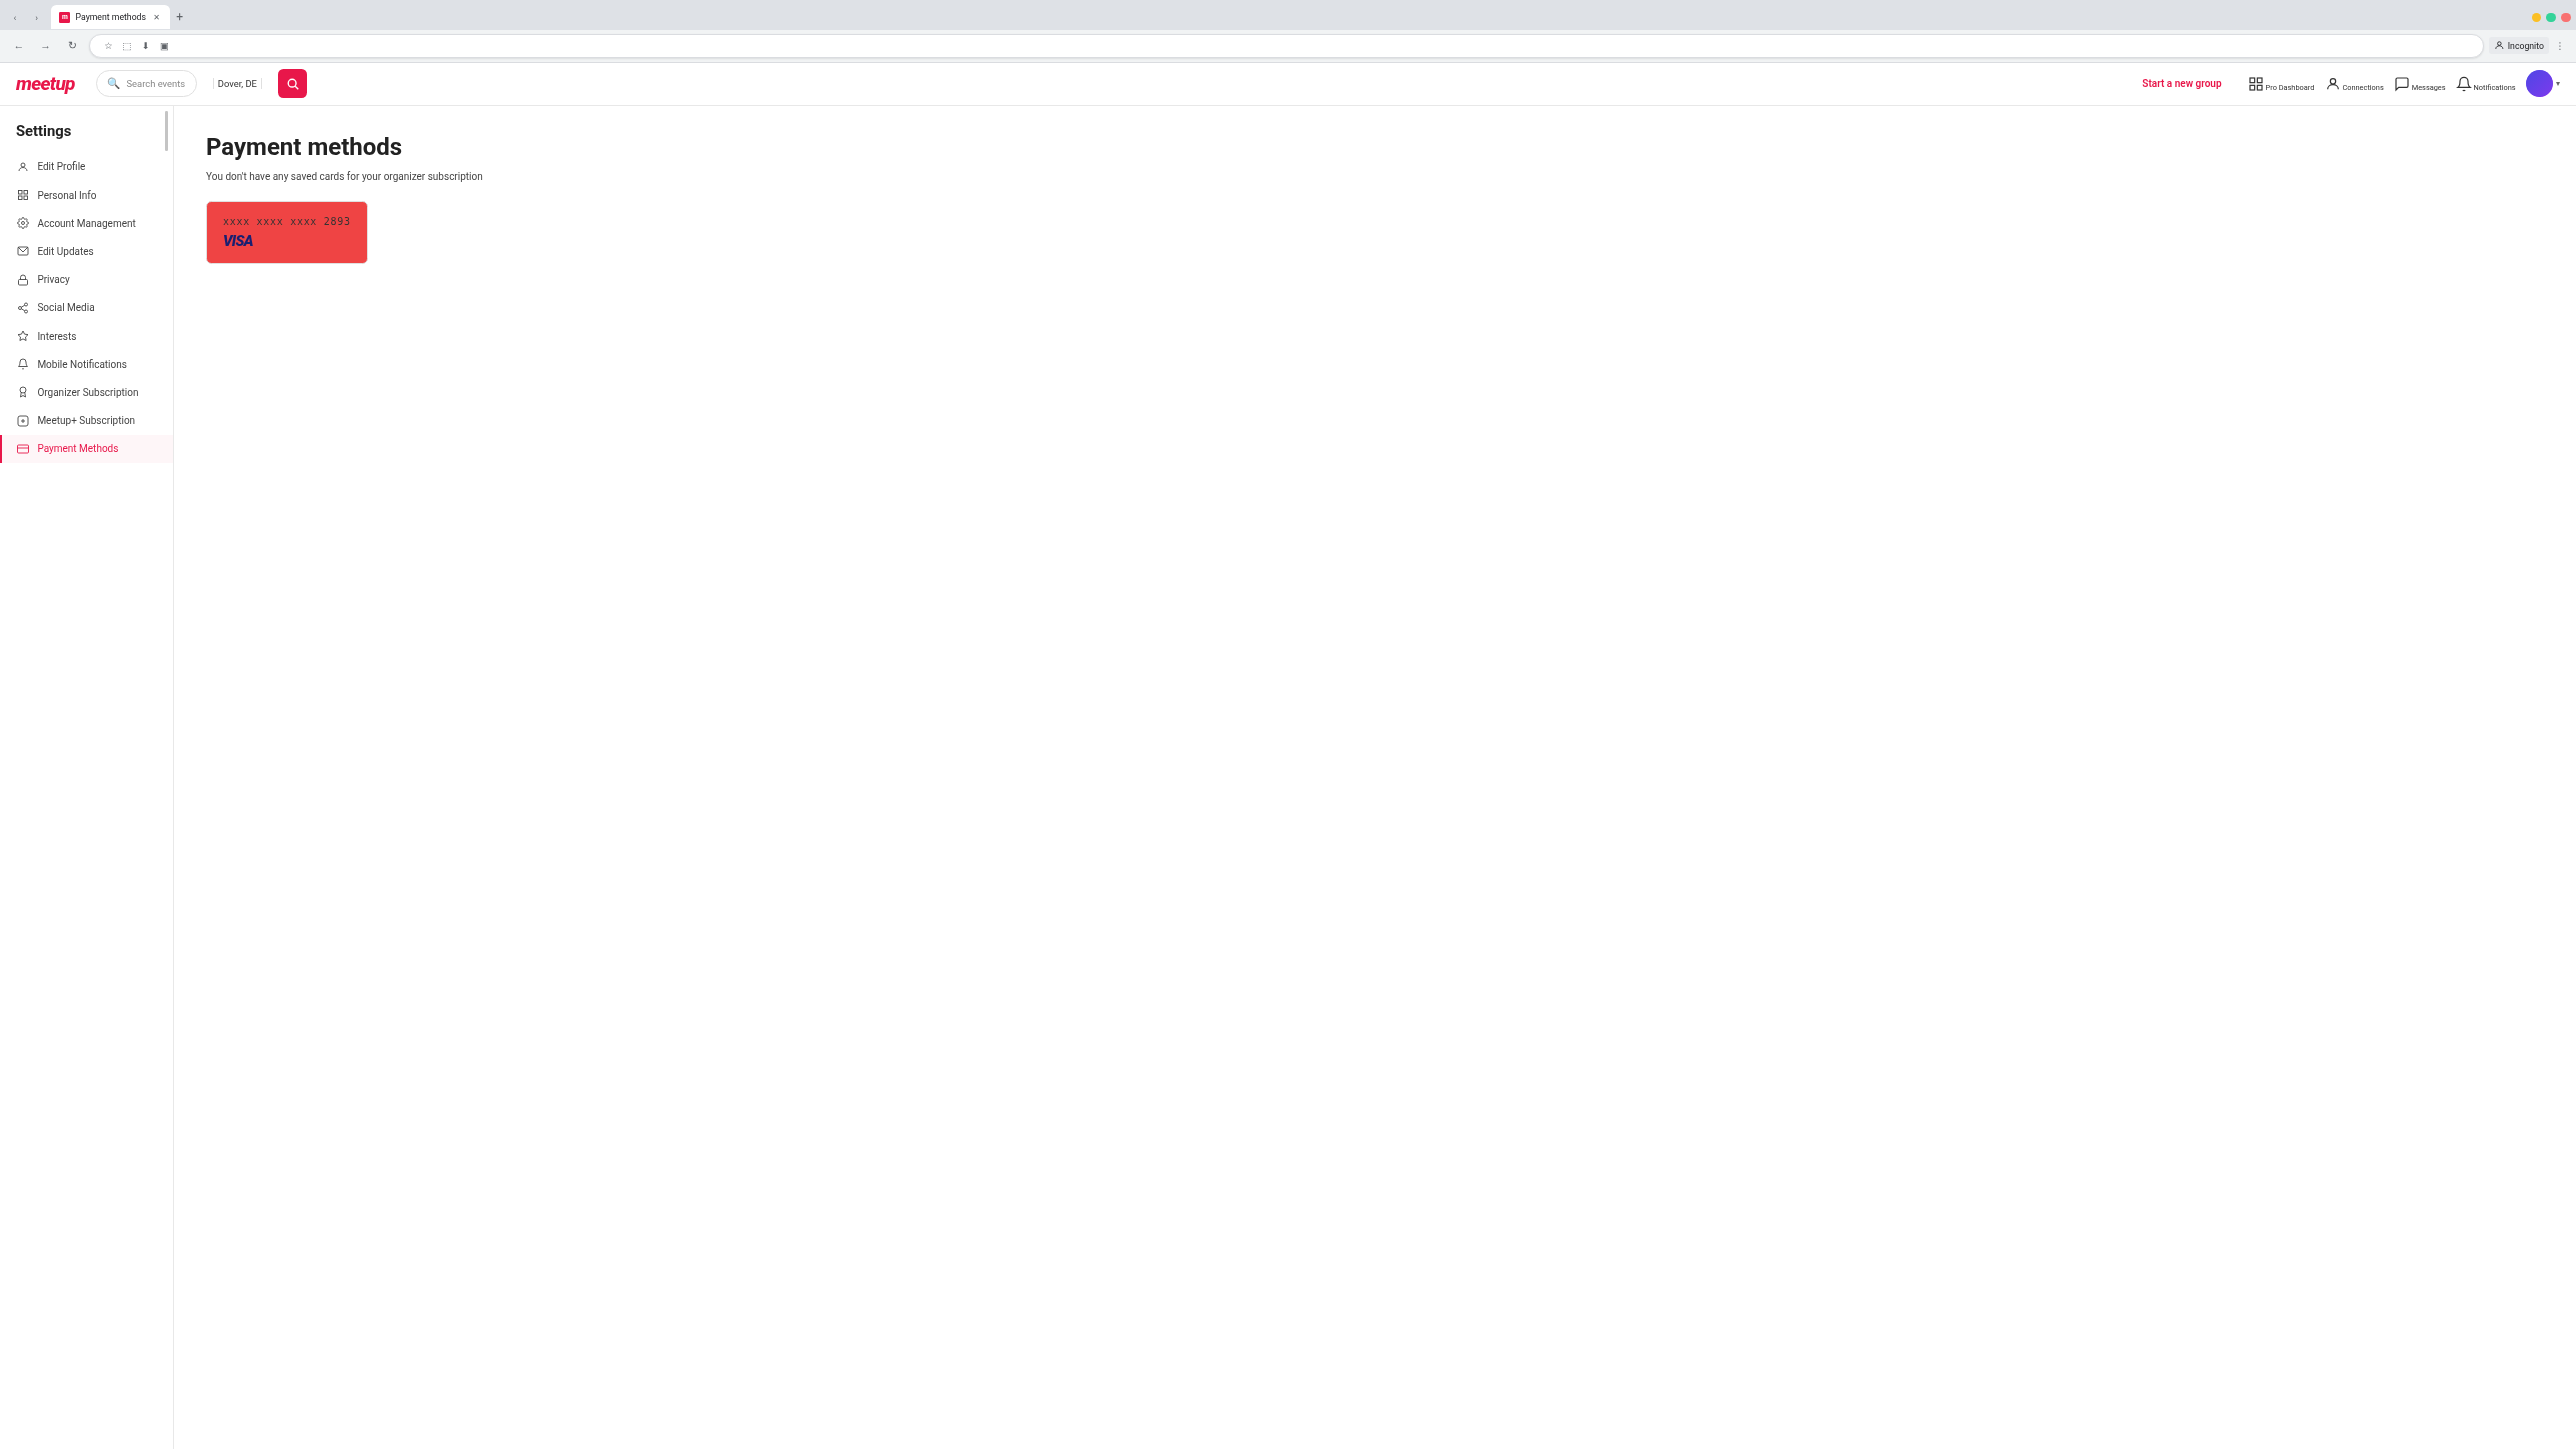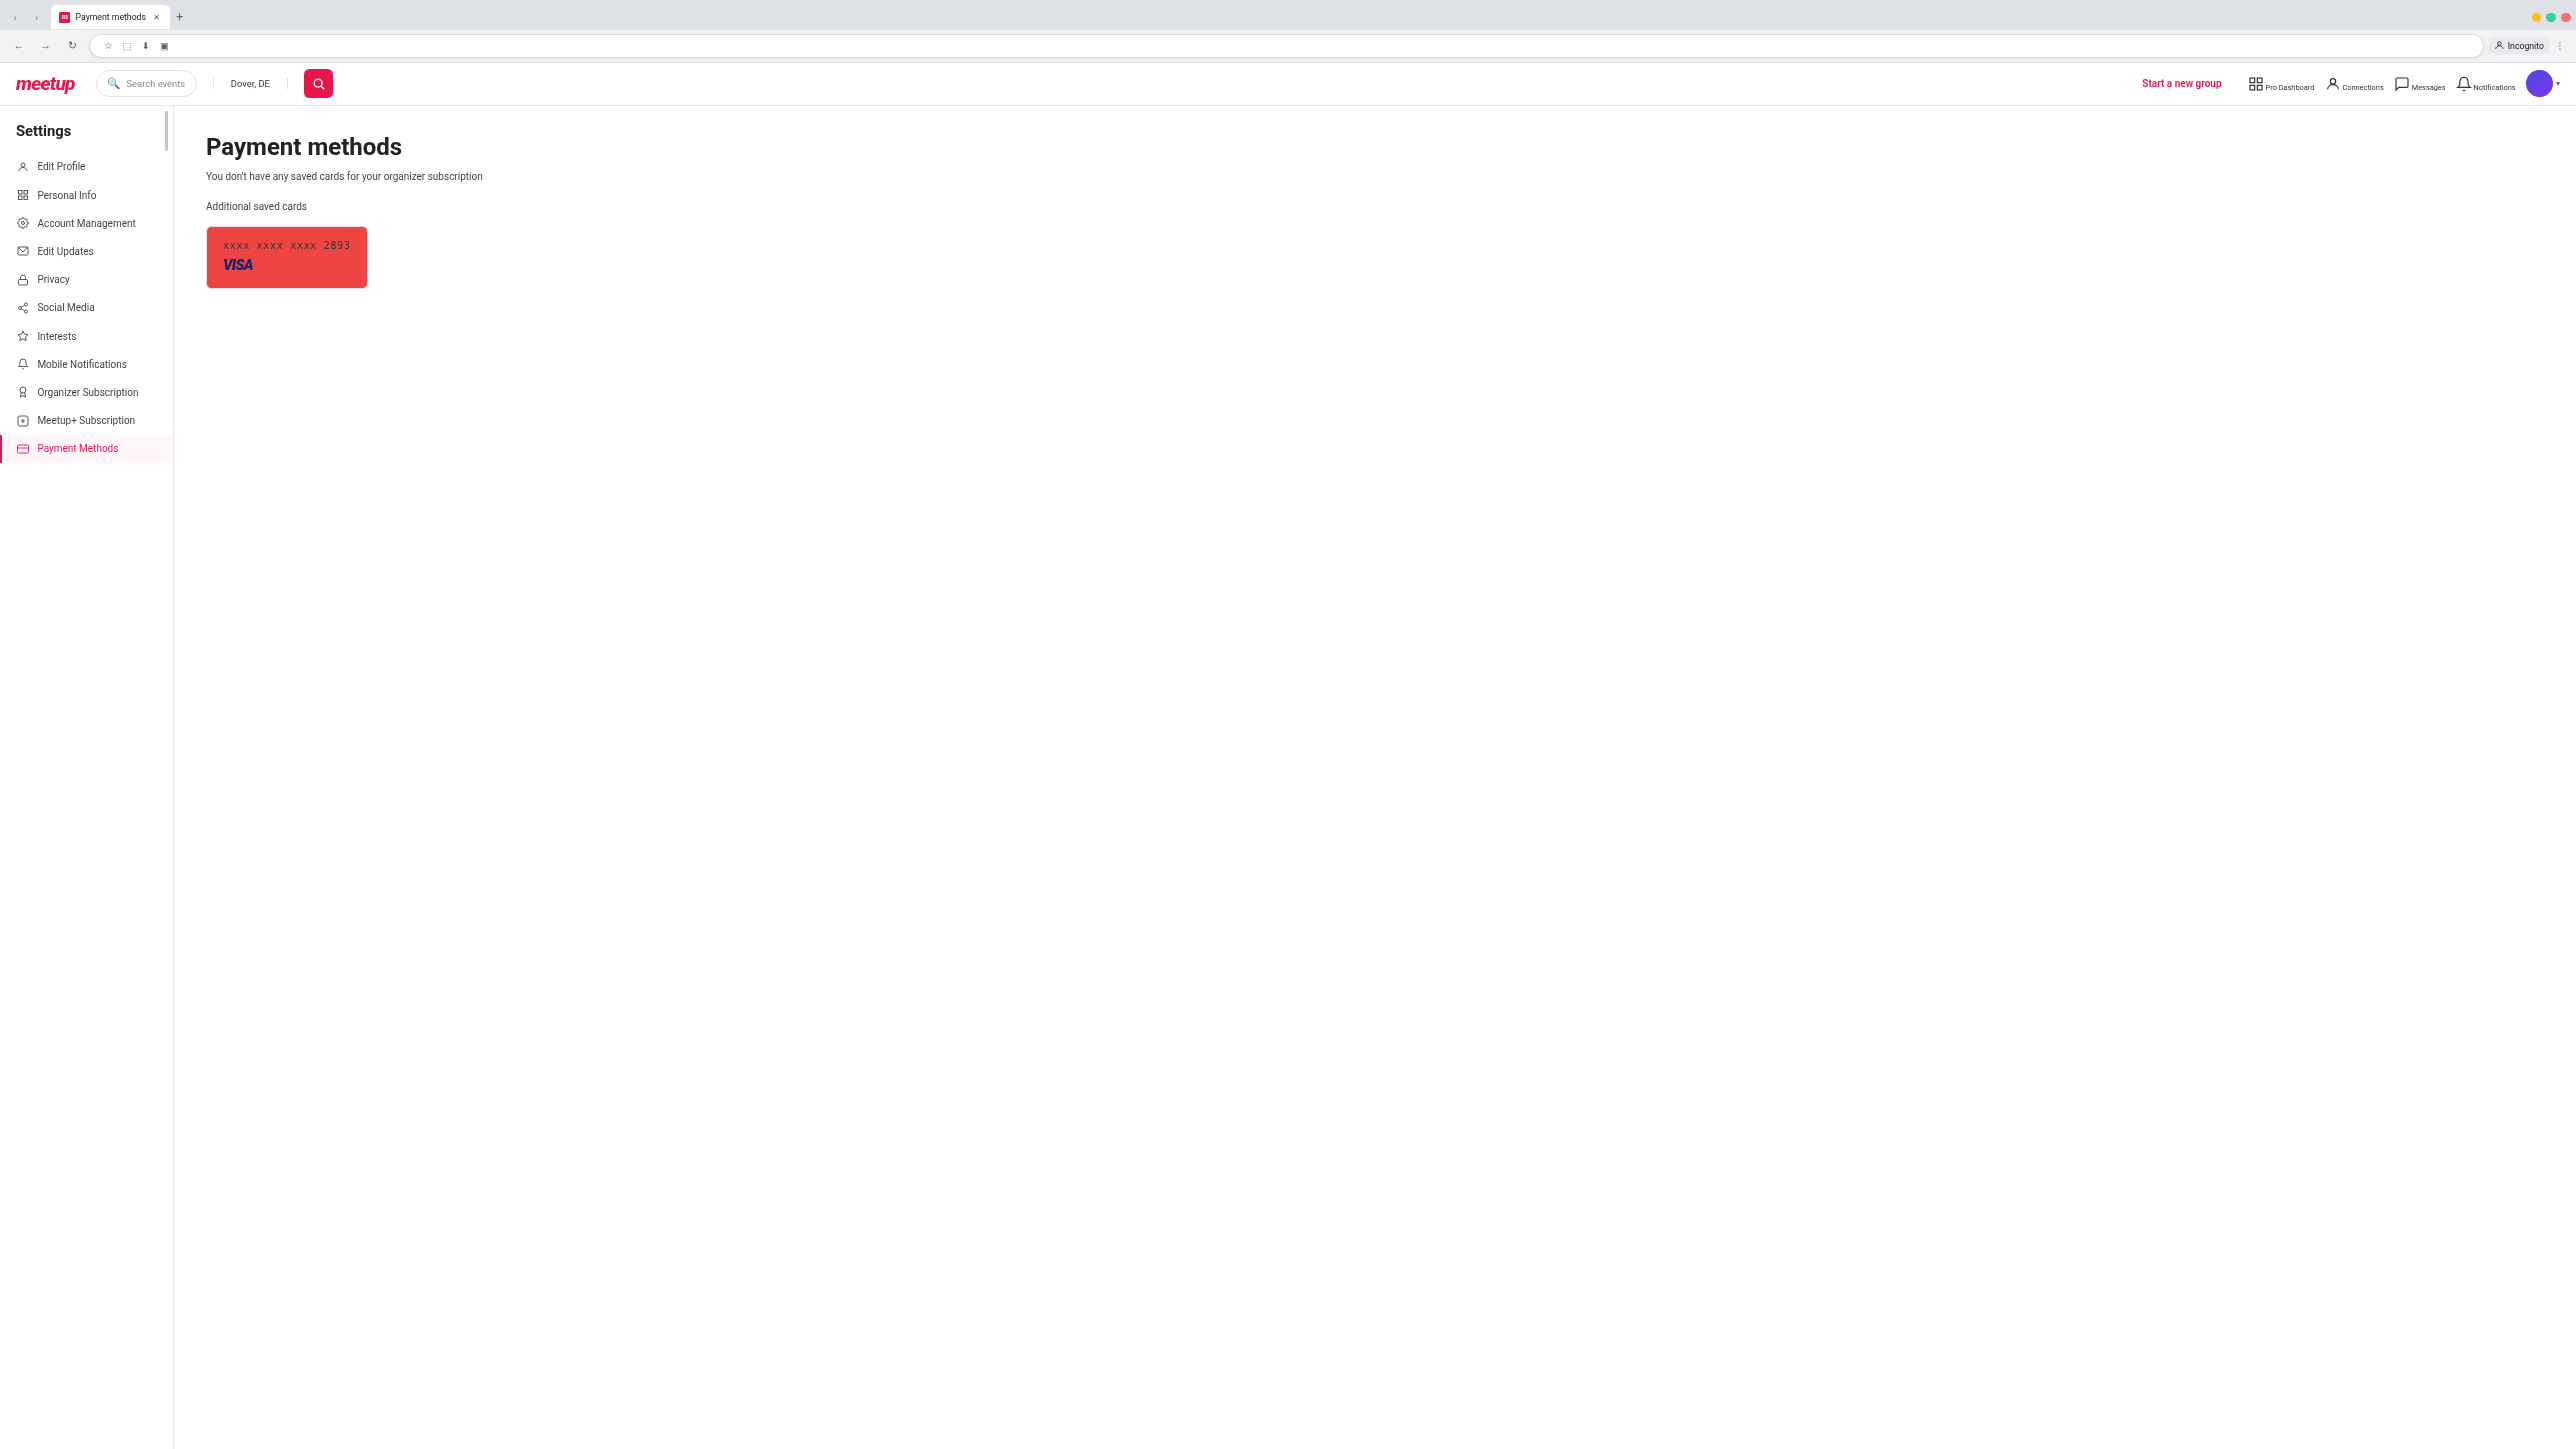--- a/index.html
+++ b/index.html
@@ -34,21 +34,21 @@
     
     .page { display: flex; flex-direction: column; height: calc(100vh - 62px); }
 
     
     .navbar { display: flex; align-items: center; padding: 0 16px; height: 43px; border-bottom: 0.7px solid #e8e8e8; gap: 16px; }
     .logo { display: flex; align-items: center; margin-right: 5.4px; }
     .logo-text { font-size: 19px; font-weight: 800; color: #e8174a; font-style: italic; letter-spacing: -0.7px; text-align: right; }
     .search-bar { display: flex; align-items: center; gap: 5.4px; border: 0.7px solid #e0e0e0; border-radius: 16px; padding: 4px 10.7px; height: 27px; cursor: pointer; }
     .search-icon { color: #888; font-size: 10.7px; }
     .search-placeholder { font-size: 9.4px; color: #888; }
-    .location-display { font-size: 9.4px; color: #333; padding: 0 17px; border-left: 0.7px solid #e0e0e0; border-right: 0.7px solid #e0e0e0; }
+    .location-display { font-size: 9.4px; color: #333; padding: 0 4px; border-left: 0.7px solid #e0e0e0; border-right: 0.7px solid #e0e0e0; }
     .search-btn { background: #e8174a; color: white; border: none; border-radius: 5.4px; width: 29.5px; height: 29.5px; display: flex; align-items: center; justify-content: center; cursor: pointer; font-size: 12px; }
     .start-group-link { font-size: 10px; font-weight: 600; color: #e8174a; cursor: pointer; text-decoration: none; margin-left: auto; white-space: nowrap; }
     .nav-icons { display: flex; align-items: center; gap: 10.7px; margin-left: 10.7px; }
     .nav-icon-item { display: flex; flex-direction: row; align-items: flex-end; gap: 1.3px; cursor: pointer; text-decoration: none; }
     .nav-icon-item .icon-svg { width: 16px; height: 16px; color: #333; }
     .nav-icon-label { font-size: 7.4px; color: #333; white-space: nowrap; }
     .avatar-container { display: flex; align-items: center; gap: 2.7px; cursor: pointer; }
     .avatar { width: 27px; height: 27px; border-radius: 50%; background: linear-gradient(135deg, #6366f1, #8b5cf6, #d946ef); display: flex; align-items: center; justify-content: center; overflow: hidden; }
     .avatar-img { width: 100%; height: 100%; border-radius: 50%; object-fit: cover; background: linear-gradient(135deg, #4f46e5, #7c3aed); }
     .chevron-down { font-size: 8px; color: #666; }
@@ -295,21 +295,20 @@
               <line x1="1" y1="10" x2="23" y2="10"></line>
             </svg>
         </span>
         <span class="nav-item-label">Payment Methods</span>
       </a>
     </aside>
 
     <main class="main-content">
       <h1 class="page-title">Payment methods</h1>
       <p class="no-cards-msg">You don't have any saved cards for your organizer subscription</p>
-      <p class="section-subtitle">Additional saved cards</p>
       <div class="card-item">
         <span class="card-number">xxxx xxxx xxxx 2893</span>
         <span class="visa-logo">VISA</span>
       </div>
     </main>
   </div>
 </div>
 
 
 </body></html>

